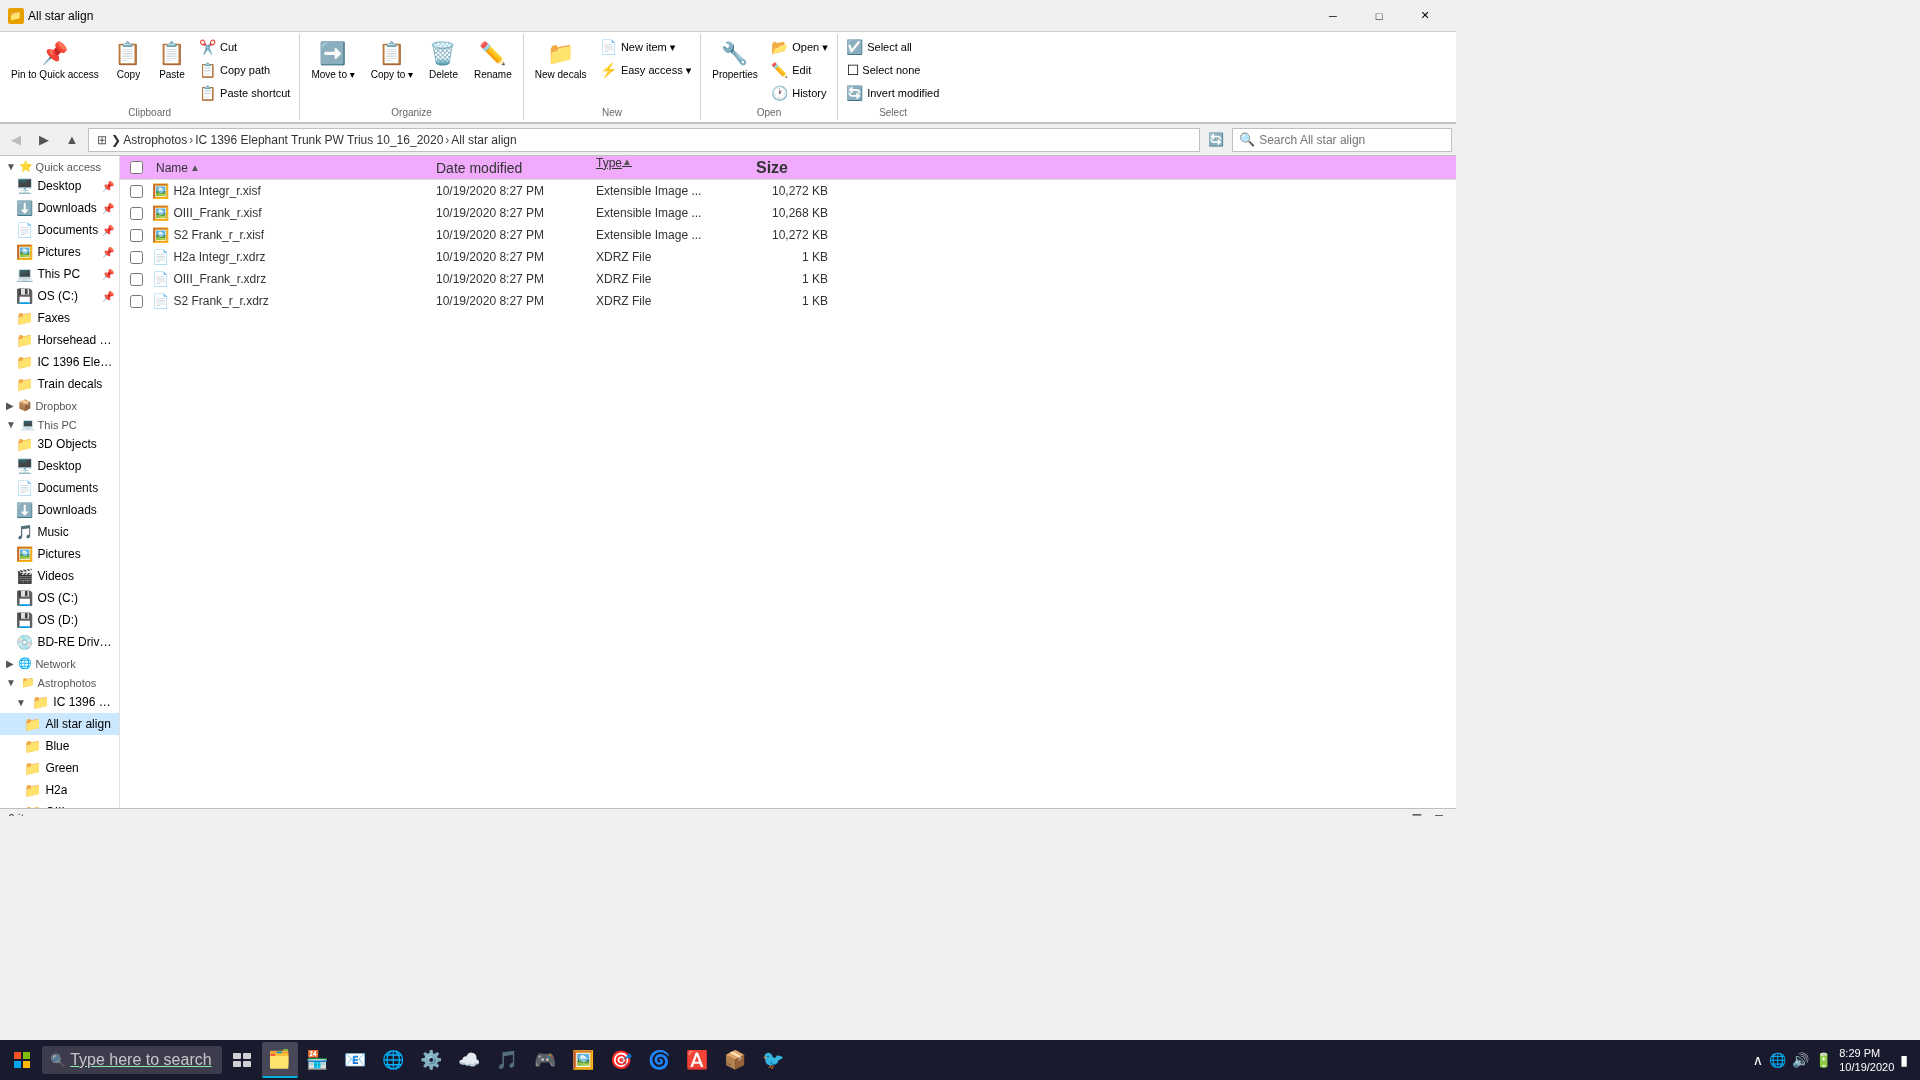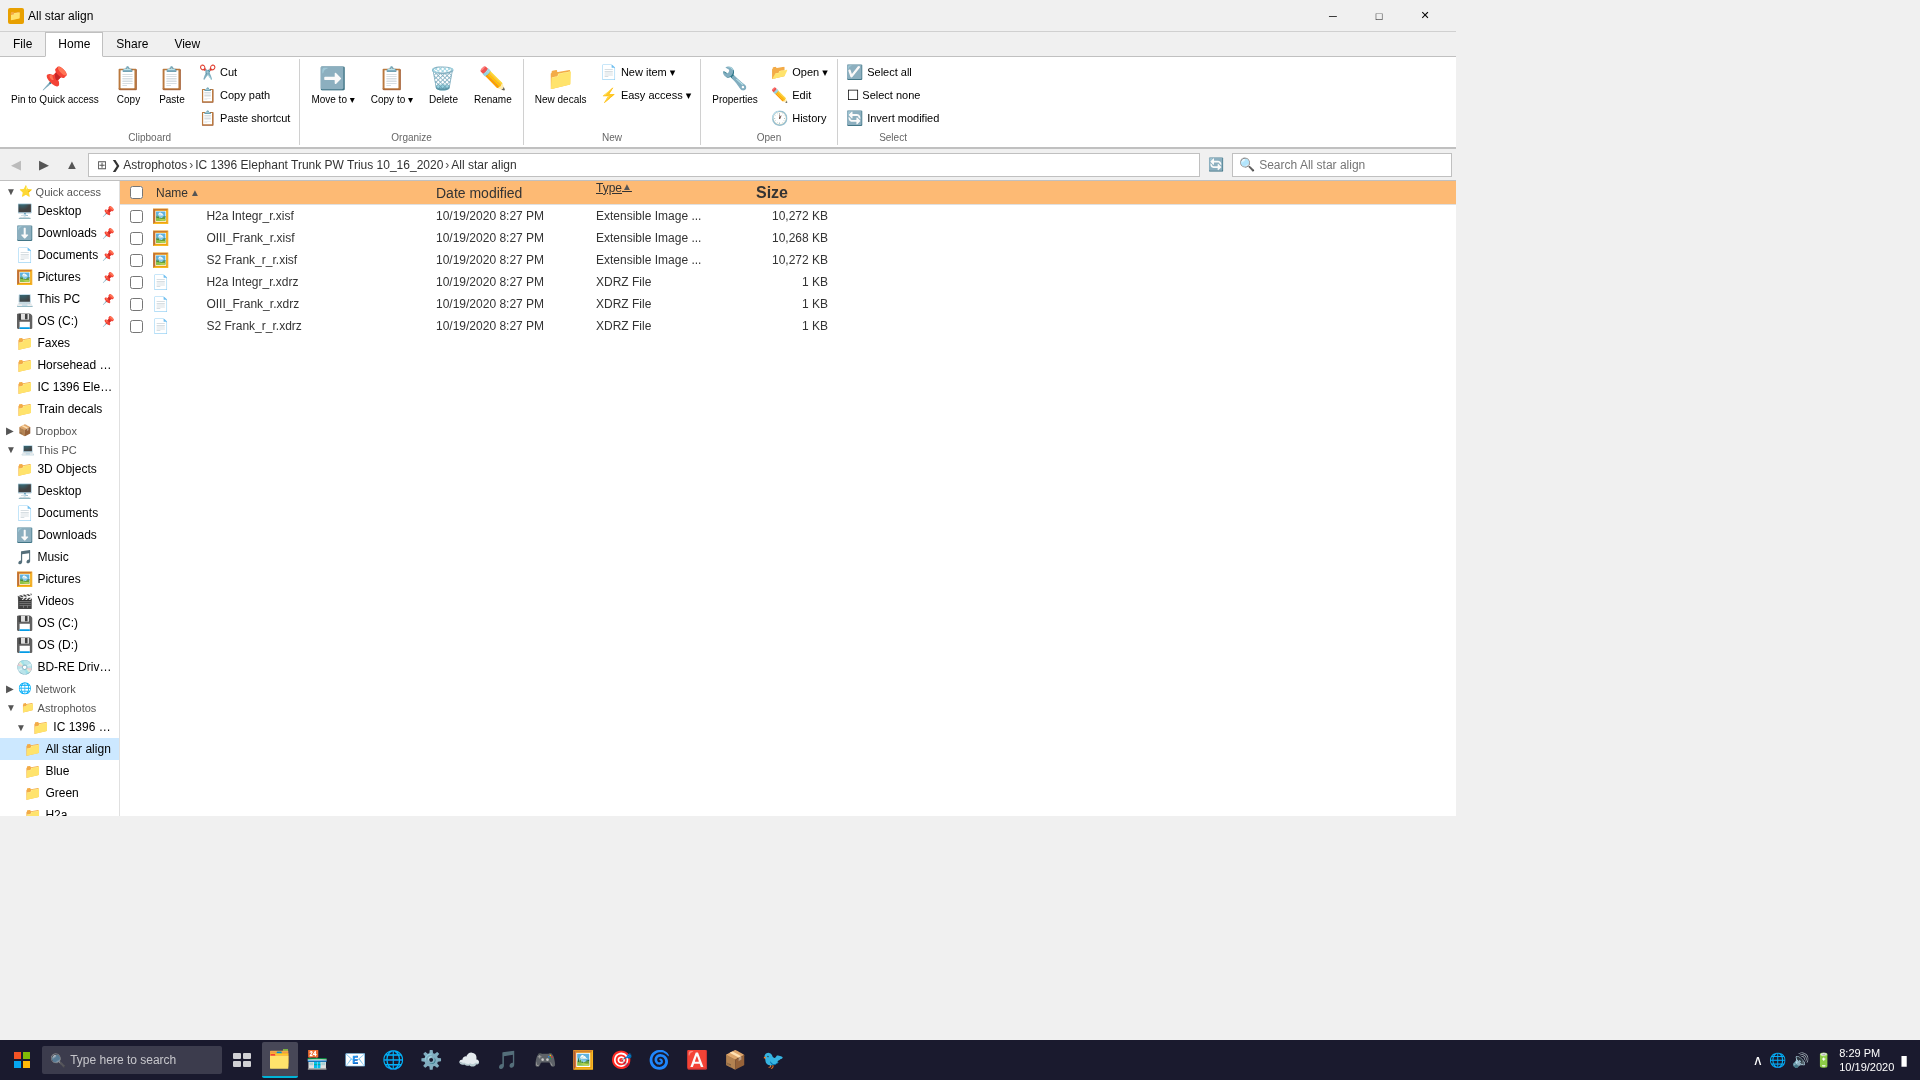--- a/index.html
+++ b/index.html
@@ -59,46 +59,46 @@
     .sidebar-item .folder-icon { font-size: 14px; flex-shrink: 0; }
     .sidebar-item .label { font-size: 12px; overflow: hidden; text-overflow: ellipsis; }
     .sidebar-item .pin { font-size: 10px; color: #888; margin-left: auto; flex-shrink: 0; }
     .sidebar-section { padding: 4px 4px 2px 6px; font-size: 11px; color: #555; display: flex; align-items: center; gap: 3px; cursor: pointer; }
     .sidebar-section .arrow { font-size: 10px; }
     .sidebar-indent1 { padding-left: 16px; }
     .sidebar-indent2 { padding-left: 24px; }
 
     
     .file-area { flex: 1; background: white; display: flex; flex-direction: column; }
-    .file-header { display: flex; align-items: center; padding: 0; background: #fdba74; border-bottom: 1px solid #e0e0e0; height: 24px; }
+    .file-header { display: flex; align-items: center; padding: 0; background: #f0abfc; border-bottom: 1px solid #e0e0e0; height: 24px; }
     .file-header-checkbox { width: 32px; display: flex; align-items: center; justify-content: center; }
     .col-name { width: 280px; font-size: 12px; color: #333; padding: 0 4px; cursor: pointer; display: flex; align-items: center; gap: 2px; height: 24px; }
     .col-date { width: 160px; font-size: 14px; color: #333; padding: 0 4px; cursor: pointer; display: flex; align-items: center; height: 24px; }
     .col-type { width: 160px; font-size: 12px; color: #333; padding: 0 4px; cursor: pointer; display: flex; height: 24px; text-decoration: underline; }
     .col-size { width: 80px; font-size: 16px; color: #333; padding: 0 4px; cursor: pointer; display: flex; align-items: center; height: 24px; font-weight: bold; }
     .sort-arrow { font-size: 10px; color: #555; }
     .file-list { flex: 1; overflow-y: auto; }
     .file-row { display: flex; align-items: center; height: 22px; cursor: pointer; }
     .file-checkbox { width: 32px; display: flex; align-items: center; justify-content: center; }
     .file-icon { font-size: 14px; margin-right: 4px; }
-    .file-name { width: 256px; font-size: 12px; color: #333; overflow: hidden; text-overflow: ellipsis; white-space: nowrap; margin-left: 33px; }
+    .file-name { width: 256px; font-size: 12px; color: #333; overflow: hidden; text-overflow: ellipsis; white-space: nowrap; }
     .file-date { width: 160px; font-size: 12px; color: #333; padding: 0 4px; }
     .file-type { width: 160px; font-size: 12px; color: #333; padding: 0 4px; }
     .file-size { width: 80px; font-size: 12px; color: #333; padding: 0 4px; text-align: right; }
 
     
     .status-bar { height: 20px; background: #f0f0f0; border-top: 1px solid #c0c0c0; display: flex; align-items: center; padding: 0 8px; font-size: 12px; color: #333; justify-content: space-between; }
     .status-right { display: flex; align-items: center; gap: 4px; }
     .view-btn { width: 18px; height: 18px; display: flex; align-items: center; justify-content: center; cursor: pointer; font-size: 12px; }
 
     
     .taskbar { height: 40px; background: #1a1a2e; display: flex; align-items: center; padding: 0 4px; gap: 2px; position: fixed; bottom: 0; left: 0; right: 0; }
     .taskbar-start { width: 36px; height: 36px; display: flex; align-items: center; justify-content: center; cursor: pointer; }
     .taskbar-search { background: rgba(255,255,255,0.15); border: none; border-radius: 2px; height: 28px; display: flex; align-items: center; padding: 0 8px; gap: 4px; flex: 0 0 180px; cursor: text; }
-    .taskbar-search input { background: transparent; border: none; outline: none; color: #86efac; font-size: 12px; width: 100%; }
+    .taskbar-search input { background: transparent; border: none; outline: none; color: #86efac; font-size: 16px; width: 100%; text-decoration: underline; }
     .taskbar-search input::placeholder { color: rgba(255,255,255,0.7); }
     .taskbar-icons { display: flex; align-items: center; gap: 2px; flex: 1; }
     .taskbar-icon { width: 36px; height: 36px; display: flex; align-items: center; justify-content: center; cursor: pointer; font-size: 18px; border-radius: 2px; }
     .taskbar-icon.active { background: rgba(255,255,255,0.2); border-bottom: 2px solid #00b4d8; }
     .taskbar-tray { display: flex; align-items: center; gap: 6px; padding: 0 8px; }
     .tray-icon { font-size: 14px; color: white; cursor: pointer; }
     .tray-time { color: white; font-size: 11px; text-align: left; line-height: 1.3; }
 
     .folder-yellow { color: #e8a000; }
     .folder-blue { color: #4a90d9; }
@@ -114,26 +114,20 @@
     <span>All star align</span>
   </div>
   <div class="title-bar-controls">
     <button class="title-bar-btn">─</button>
     <button class="title-bar-btn">□</button>
     <button class="title-bar-btn close">✕</button>
   </div>
 </div>
 
 <div class="ribbon">
-  <div class="ribbon-tabs">
-    <div class="ribbon-tab">File</div>
-    <div class="ribbon-tab active">Home</div>
-    <div class="ribbon-tab">Share</div>
-    <div class="ribbon-tab">View</div>
-  </div>
   <div class="ribbon-content">
 
     <div class="ribbon-group">
       <div class="ribbon-items">
         <div class="ribbon-btn-large">
           <div class="icon">📌</div>
           <div class="label">Pin to Quick access</div>
         </div>
         <div class="ribbon-btn-large">
           <div class="icon">📋</div>

